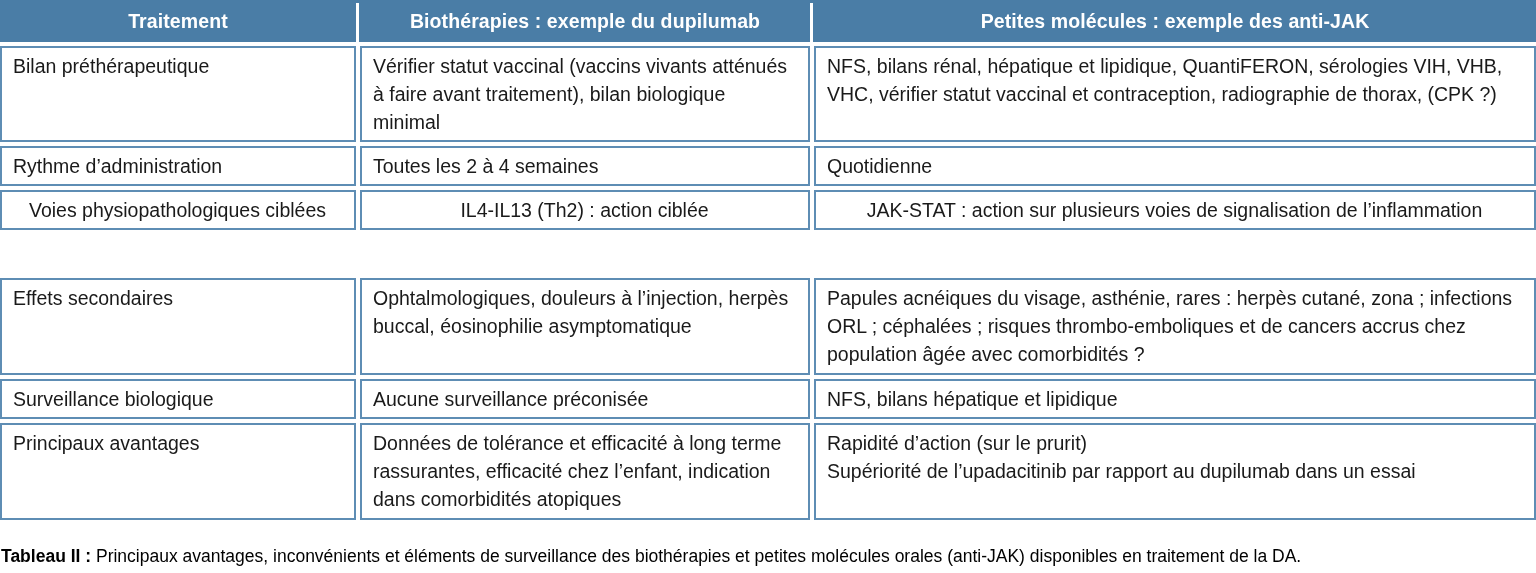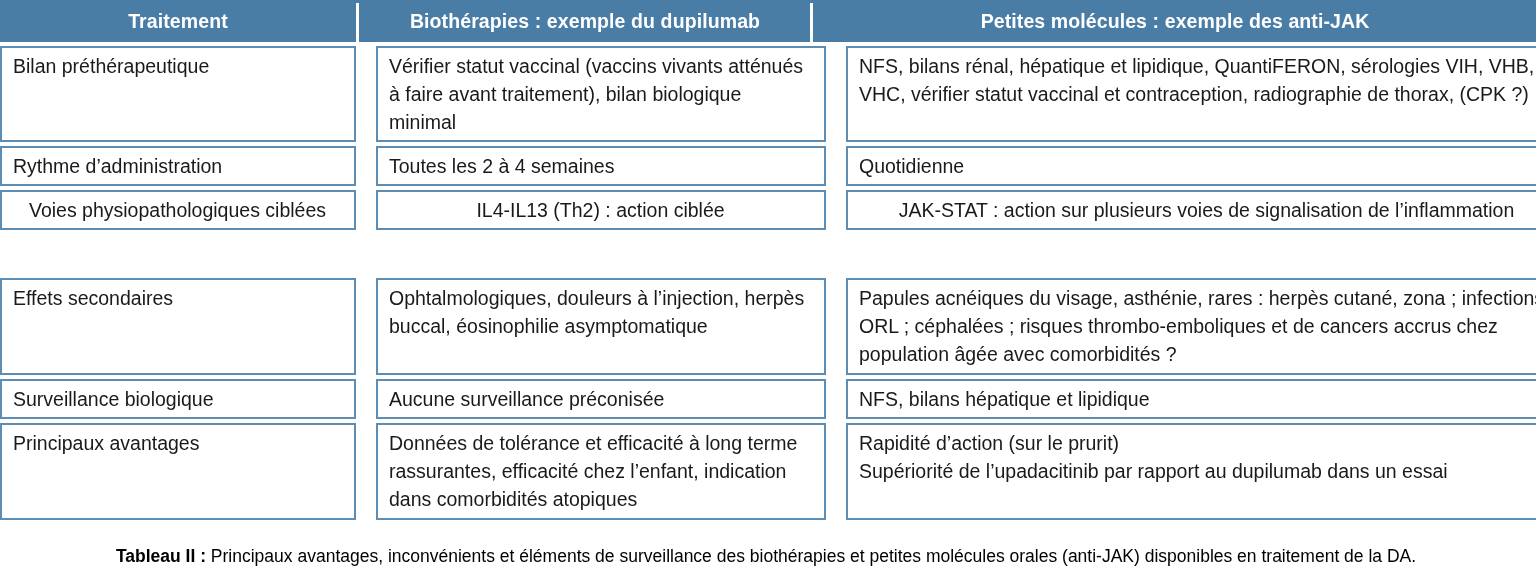--- a/index.html
+++ b/index.html
@@ -6,21 +6,21 @@
   body{
     width:1536px;height:573px;position:relative;overflow:hidden;
     font-family:"Liberation Sans","DejaVu Sans",sans-serif;
     color:var(--text,#1a1a1a);
   }
   .table-wrap{
     position:absolute;top:0;left:0;width:1536px;
     display:flex;flex-direction:column;row-gap:4px;
   }
   .t-row{
-    display:grid;grid-template-columns:356px 450px 722px;column-gap:20px;
+    display:grid;grid-template-columns:356px 450px 722px;column-gap:4px;
   }
   .t-header{
     position:relative;background:var(--header-bg,#4a7da6);
     min-height:42px;column-gap:4px;
   }
   .t-header .h-cell{
     display:flex;align-items:center;justify-content:center;
     font-weight:bold;font-size:19.5px;color:var(--header-text,#ffffff);
     letter-spacing:.1px;
     border-radius:17px;
@@ -40,21 +40,21 @@
   
   .t-row.r1 .t-cell{min-height:95px;}
   .t-row.r2 .t-cell{min-height:34px;}
   .t-row.r3 .t-cell{min-height:37px;}
   .t-row.r4 .t-cell{min-height:36px;text-align:center;}
   .t-row.r5 .t-cell{min-height:97px;margin-top:44px;}
   .t-row.r6 .t-cell{min-height:32px;}
   .t-row.r7 .t-cell{min-height:97px;}
   .caption{
     position:absolute;left:1px;top:545px;width:1530px;
-    font-size:17.5px;line-height:22px;color:#000000;text-align:center;
+    font-size:17.5px;line-height:22px;color:#000000;
   }
   .caption b{font-weight:bold;}
 </style>
 </head>
 <body>
 
 <div class="table-wrap">
 
   <div class="t-row t-header">
     <div class="h-cell">Traitement</div>

